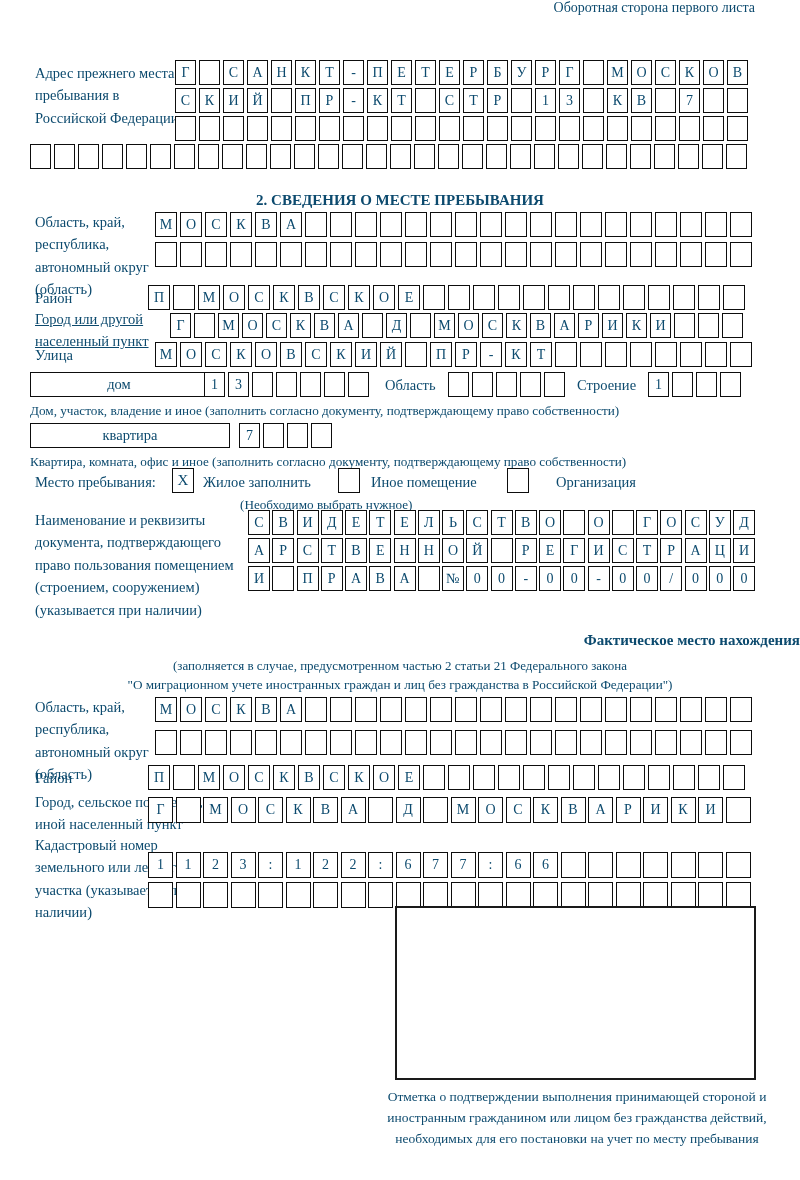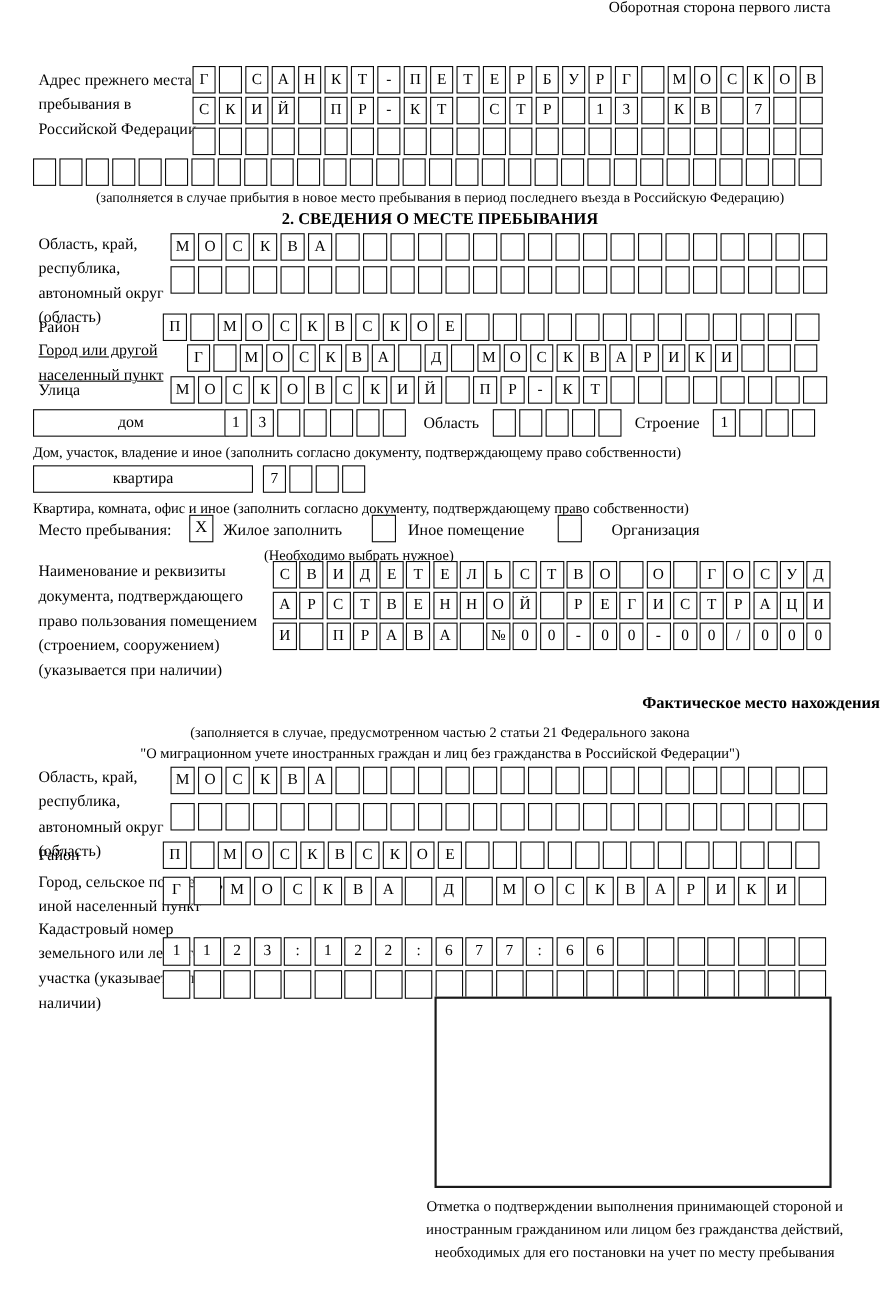--- a/index.html
+++ b/index.html
@@ -1,17 +1,17 @@
 <!DOCTYPE html>
 <html><head>
 <meta charset="utf-8">
 <style>
   html,body{margin:0;padding:0;background:#fff;}
   .page{
-    position:relative;width:800px;height:1180px;background:#ffffff;color:#000000;
+    position:relative;width:800px;height:1180px;background:#ffffff;color:#0c4a6e;
     font-family:"Liberation Serif","DejaVu Serif",serif;overflow:hidden;
   }
   .abs{position:absolute;}
   .label{position:absolute;font-size:14.5px;line-height:1.55;}
   .small-note{position:absolute;font-size:12.8px;line-height:1.4;}
   .center{text-align:center;}
   .bold{font-weight:bold;}
   .cellrow{position:absolute;display:flex;gap:3px;}
   .cell{
     width:21px;height:25px;border:1.5px solid #0d0d0d;box-sizing:border-box;
@@ -144,21 +144,20 @@
       <div class="cell"></div>
       <div class="cell"></div>
       <div class="cell"></div>
       <div class="cell"></div>
       <div class="cell"></div>
       <div class="cell"></div>
       <div class="cell"></div>
       <div class="cell"></div>
       <div class="cell"></div>
     </div>
-  <div class="small-note center" style="left:0;top:172px;width:800px;">(заполняется в случае прибытия в новое место пребывания в период последнего въезда в Российскую Федерацию)</div>
 
   <div class="abs bold center" style="left:0;top:192px;width:800px;font-size:15px;">2. СВЕДЕНИЯ О МЕСТЕ ПРЕБЫВАНИЯ</div>
 
   <div class="label" style="left:35px;top:211px;width:120px;">Область, край, республика, автономный округ (область)</div>
   <div class="cellrow cw22" style="left:155px;top:212px;">
       <div class="cell">М</div>
       <div class="cell">О</div>
       <div class="cell">С</div>
       <div class="cell">К</div>
       <div class="cell">В</div>

